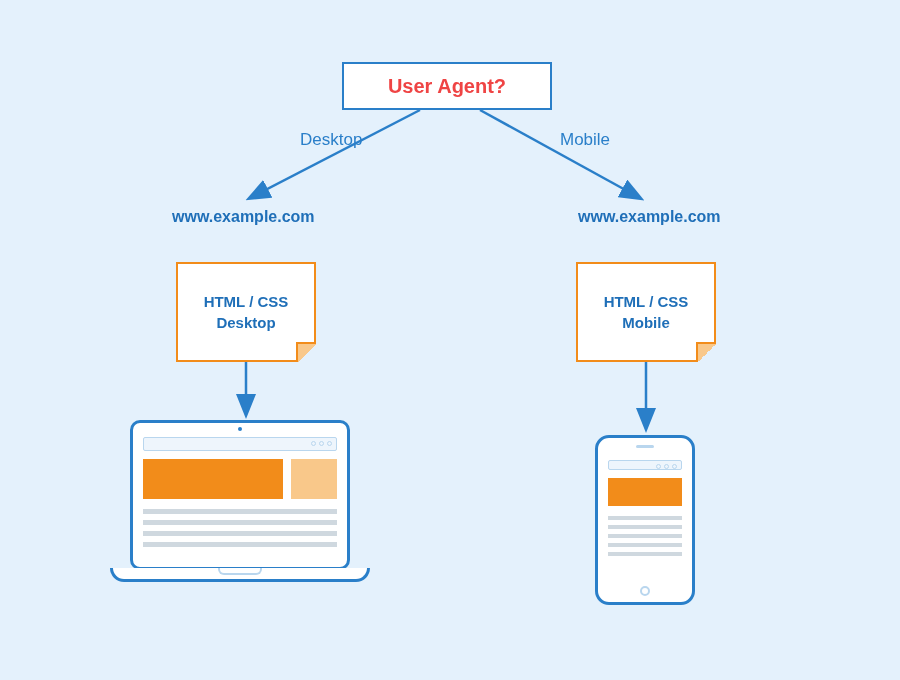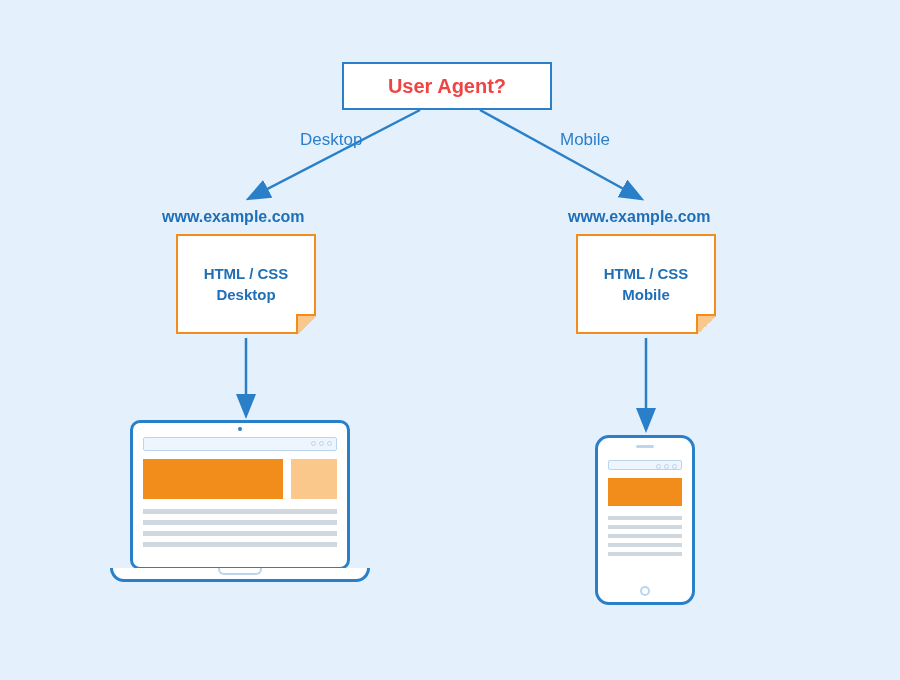--- a/index.html
+++ b/index.html
@@ -29,36 +29,38 @@
   .branch-label {
     position: absolute;
     color: #2a7fc9;
     font-size: 17px;
   }
   .url-label {
     position: absolute;
     color: #1f6fb8;
     font-weight: bold;
     font-size: 16px;
+    margin-left: 10px;
   }
   .note {
     position: absolute;
     width: 140px;
     height: 100px;
     background: #fff;
     border: 2px solid #f28c1a;
     display: flex;
     flex-direction: column;
     align-items: center;
     justify-content: center;
     color: #1f6fb8;
     font-weight: bold;
     font-size: 15px;
     text-align: center;
     line-height: 1.4;
+    margin-top: 28px;
   }
   .note::after{
     content:"";
     position:absolute;
     right:-2px; bottom:-2px;
     width:18px; height:18px;
     background: linear-gradient(135deg, #f9c88a 0 50%, #e4f1fc 50% 100%);
     border-top:2px solid #f28c1a;
     border-left:2px solid #f28c1a;
   }

